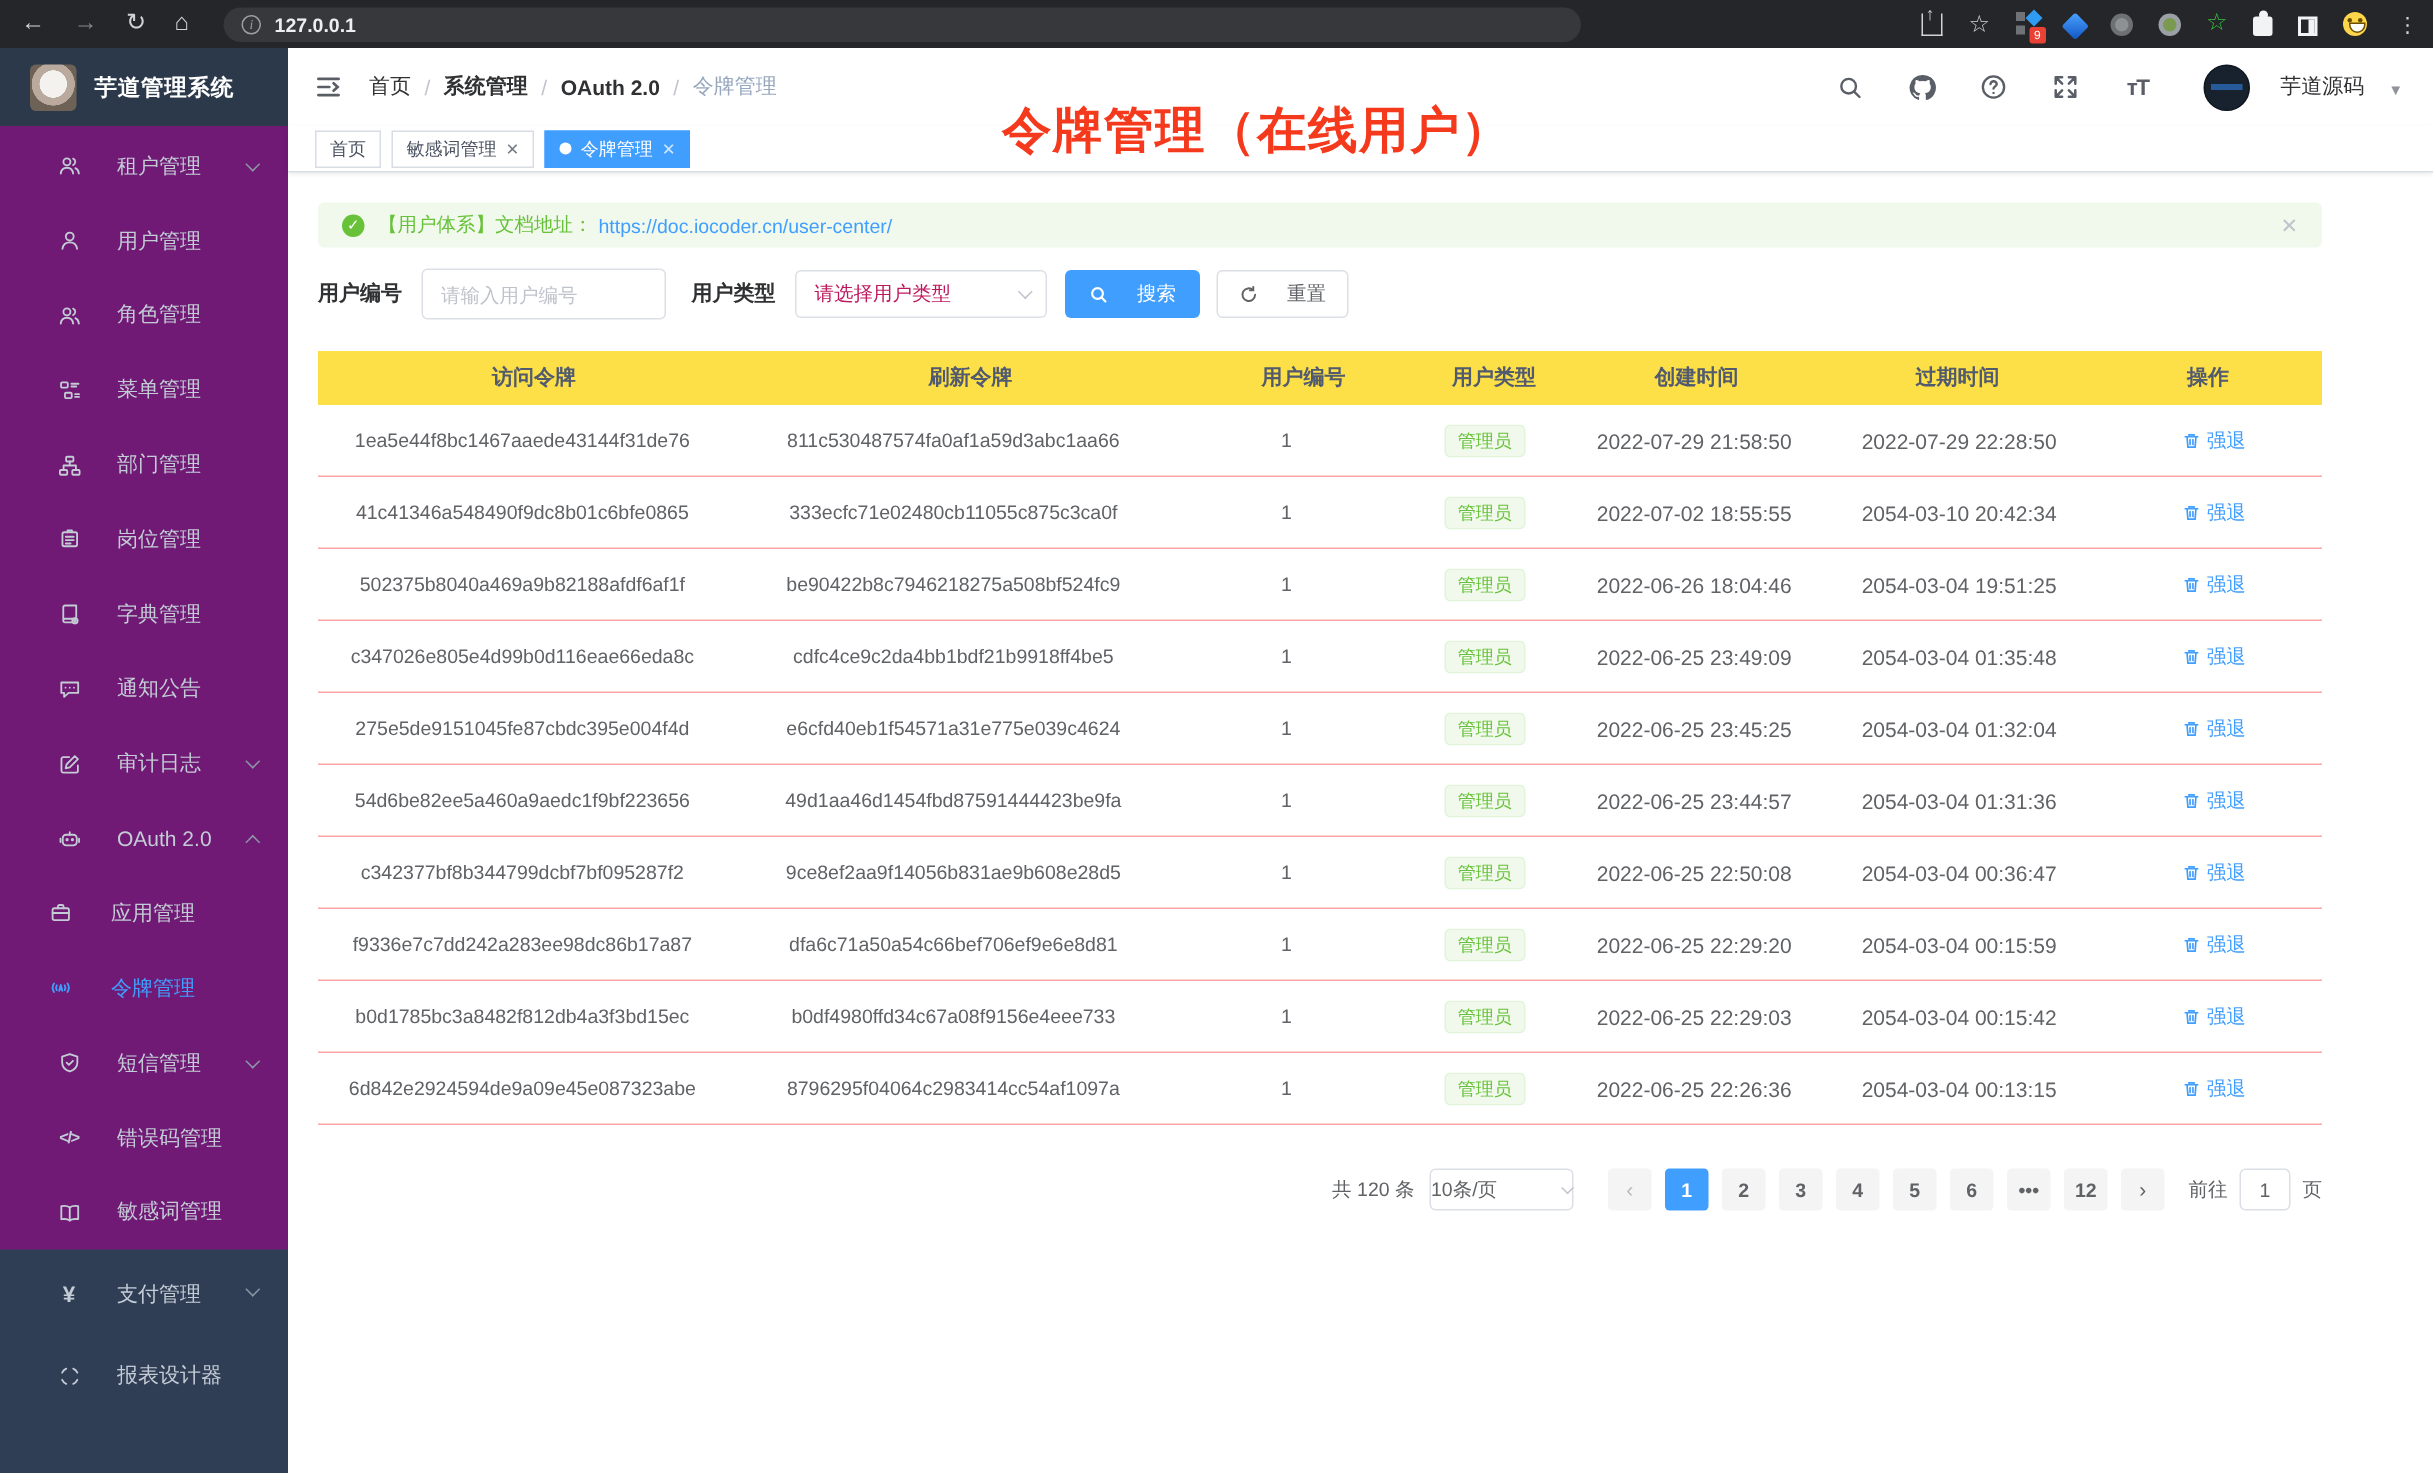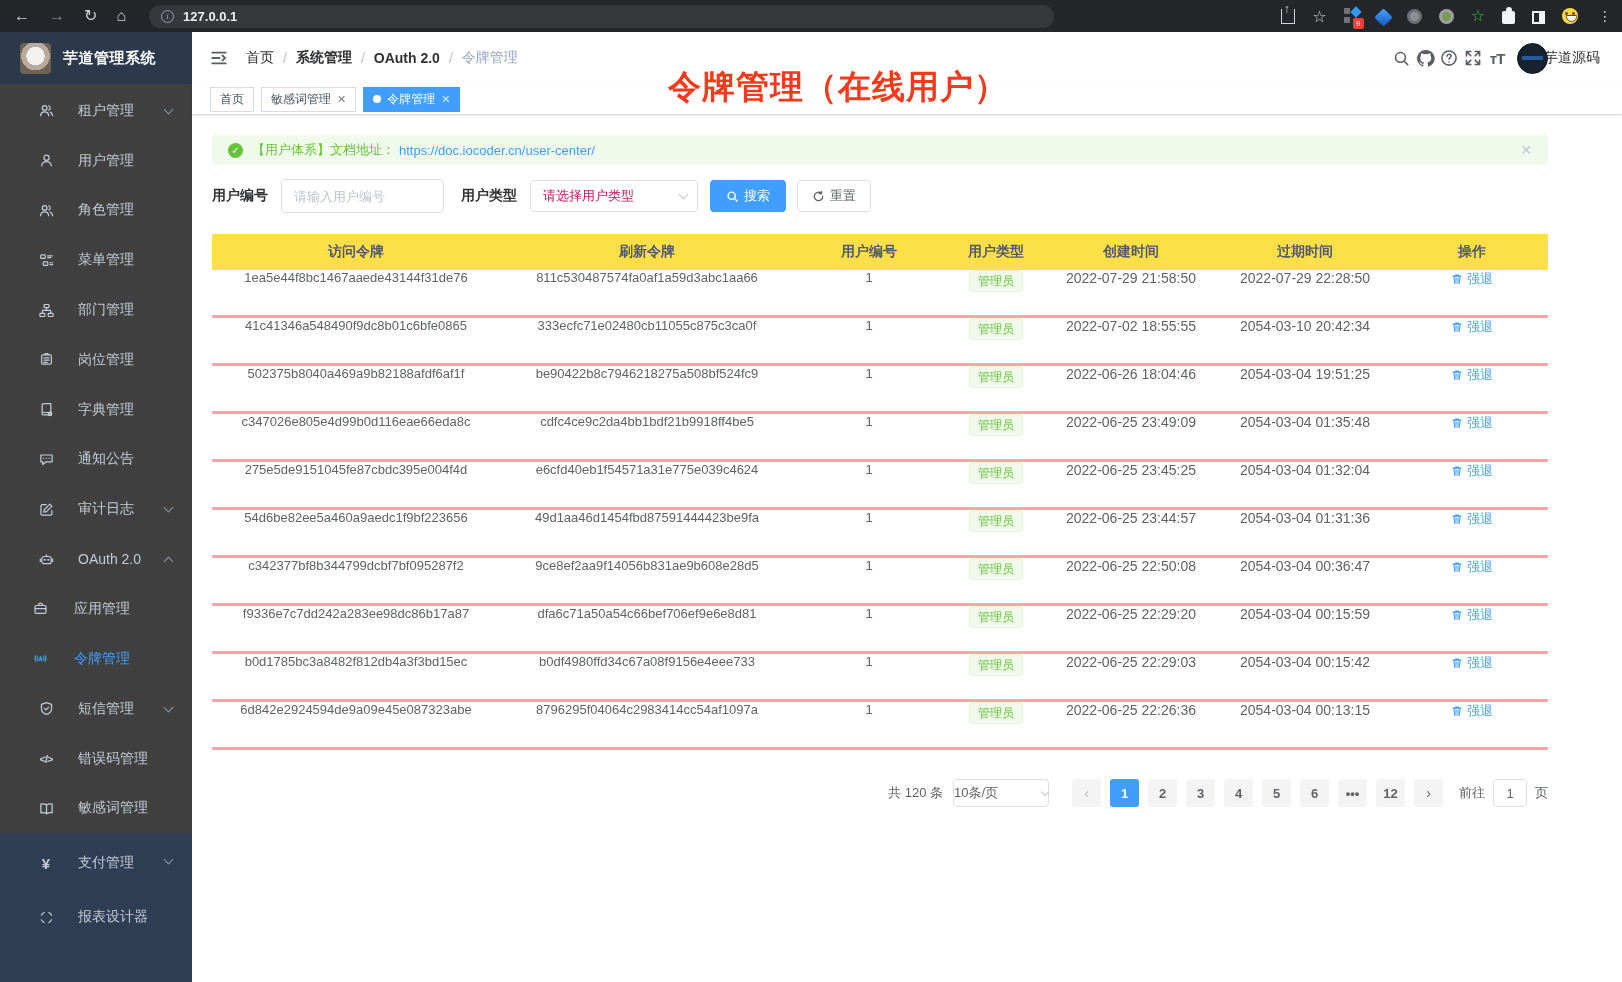--- a/index.html
+++ b/index.html
@@ -32,21 +32,21 @@
   .ext-puzzle:before { content:""; position:absolute; top:-4px; left:4px; width:6px; height:6px; border-radius:50%; background:#f1f3f4; }
   .ext-panel { width:13px; height:13px; border:2px solid #f1f3f4; margin-top:2px; position:relative; }
   .ext-panel:after { content:""; position:absolute; top:0; right:0; bottom:0; width:4px; background:#f1f3f4; }
   .ext-emoji { width:16px; height:16px; border-radius:50%; background:#ffd64a; position:relative; }
   .ext-emoji:before { content:""; position:absolute; top:4px; left:3px; width:3px; height:3px; border-radius:50%; background:#6a4e00; box-shadow:7px 0 0 #6a4e00; }
   .ext-emoji:after { content:""; position:absolute; left:3.5px; top:7px; width:9px; height:5px; border-radius:0 0 9px 9px; background:#fff; border:1px solid #6a4e00; }
   .kebab { color:#cfd2d6; font-size:14px; letter-spacing:0; margin-left:3px; }
 
   
   .app { display:flex; height:950px; }
-  .sidebar { width:192px; background:#404040; display:flex; flex-direction:column; flex:none; }
+  .sidebar { width:192px; background:#701a75; display:flex; flex-direction:column; flex:none; }
   .logo-row { height:52px; background:#2b394a; display:flex; align-items:center; padding-left:20px; flex:none; }
   .logo-img { width:31px; height:31px; border-radius:4px; background:radial-gradient(circle at 50% 42%,#f4f2ef 0 38%,#b9aa9d 39% 60%,#6e6257 61%); margin-right:12px; }
   .logo-title { color:#fff; font-size:15px; font-weight:700; letter-spacing:.5px; }
   .menu { flex:none; padding-top:2px; }
   .menu-item { height:49.8px; display:flex; align-items:center; padding-left:38px; position:relative; color:#c3cbd5; font-size:14px; cursor:pointer; }
   .menu-item .mi-icon { width:16px; height:16px; margin-right:24px; display:flex; align-items:center; justify-content:center; color:#c3cbd5; font-size:12px; flex:none; }
   .menu-item.sub { padding-left:32px; height:50px; }
   .menu-item.sub .mi-icon { margin-right:26px; }
   .menu-item.active, .menu-item.active .mi-icon { color:#409eff; }
   .chev { position:absolute; right:20px; width:7px; height:7px; border-right:1.5px solid #8a96a3; border-bottom:1.5px solid #8a96a3; }
@@ -58,21 +58,21 @@
   .main { flex:1; display:flex; flex-direction:column; background:#fff; position:relative; }
 
   
   .navbar { height:52px; display:flex; align-items:center; padding:0 20px 0 18px; background:#fff; flex:none; }
   .hamburger { color:#5a5e66; margin-right:18px; display:flex; cursor:pointer; }
   .breadcrumb { display:flex; align-items:center; font-size:14px; gap:9px; }
   .bc-item { color:#303133; font-weight:700; }
   .bc-item.first { font-weight:400; }
   .bc-item.muted { color:#97a8be; font-weight:400; }
   .bc-sep { color:#c0c4cc; font-weight:400; }
-  .nav-right { margin-left:auto; display:flex; align-items:center; gap:4px; color:#5a5e66; }
+  .nav-right { margin-left:auto; display:flex; align-items:center; gap:28px; color:#5a5e66; }
   .nav-ico { width:20px; height:20px; display:flex; align-items:center; justify-content:center; cursor:pointer; }
   .tt-ico { font-size:15px; font-weight:700; color:#5a5e66; letter-spacing:-1px; }
   .avatar { width:31px; height:31px; border-radius:50%; background:#18222e; border:1px solid #0e1620; margin-left:6px; position:relative; overflow:hidden; }
   .avatar:after { content:""; position:absolute; left:4px; top:12px; right:4px; height:4px; background:#2c72c7; opacity:.7; }
   .nav-user { font-size:14px; color:#303133; margin-left:-8px; }
   .nav-caret { color:#909399; font-size:10px; margin-left:-12px; margin-top:4px; }
 
   
   .tags-bar { height:31px; background:#fff; border-bottom:1px solid #d8dce5; box-shadow:0 1px 3px rgba(0,0,0,.09); display:flex; align-items:center; padding-left:18px; gap:7px; flex:none; position:relative; z-index:2; }
   .tag { height:25px; border:1px solid #d8dce5; background:#fff; color:#495060; font-size:12px; display:inline-flex; align-items:center; padding:0 9px; gap:6px; cursor:pointer; }
@@ -91,29 +91,29 @@
   .alert .alink { color:#409eff; margin-left:4px; cursor:pointer; }
   .alert .aclose { margin-left:auto; color:#c0c4cc; font-size:14px; cursor:pointer; }
 
   .search-form { display:flex; align-items:center; margin:15px 0 0; height:32px; }
   .f-label { font-size:14px; font-weight:700; color:#303133; margin-right:13px; }
   .f-input { width:163px; height:32px; border:1px solid #dcdfe6; border-radius:4px; padding:16px 12px; font-size:13px; color:#606266; outline:none; font-family:inherit; }
   .f-input::placeholder { color:#bfc4cc; }
   .f-select { width:168px; height:32px; border:1px solid #dcdfe6; border-radius:4px; padding:0 10px 0 12px; font-size:13px; color:#be185d; display:flex; align-items:center; margin-right:12px; cursor:pointer; }
   .f-select .schev { margin-left:auto; width:7px; height:7px; border-right:1.4px solid #c0c4cc; border-bottom:1.4px solid #c0c4cc; transform:rotate(45deg); margin-top:-3px; }
   .gap1 { width:17px; }
-  .btn { height:32px; border-radius:4px; font-size:13px; display:inline-flex; align-items:center; justify-content:center; gap:5px; cursor:pointer; border:1px solid transparent; font-family:inherit; }
+  .btn { height:32px; border-radius:4px; font-size:13px; display:inline-flex; align-items:center; justify-content:center; gap:19px; cursor:pointer; border:1px solid transparent; font-family:inherit; }
   .btn-primary { background:#409eff; color:#fff; padding:0 15px; }
   .btn-plain { background:#fff; color:#606266; border-color:#dcdfe6; padding:0 14px; margin-left:11px; }
 
   
   .table { width:1336px; margin-top:22px; font-size:13px; color:#606266; }
   .t-head { display:flex; height:36px; align-items:center; background:#fde047; }
   .t-head .cell { font-weight:700; color:#515a6e; font-size:14px; }
-  .t-row { display:flex; height:48px; align-items:flex-start; border-bottom:3px solid #fca5a5; }
+  .t-row { display:flex; height:48px; align-items:center; border-bottom:1px solid #fca5a5;gap:12px; }
   .cell { text-align:center; overflow:hidden; white-space:nowrap; }
   .col-0 { width:288px; } .col-1 { width:294px; } .col-2 { width:150px; } .col-3 { width:104px; }
   .col-4 { width:166px; } .col-5 { width:182px; } .col-6 { width:152px; }
   .t-row .col-4, .t-row .col-5 { font-size:14px; }
   .badge { display:inline-block; padding:2px 8px; font-size:12px; color:#67c23a; background:#f0f9eb; border:1px solid #e1f3d8; border-radius:4px; line-height:16px; }
   .link-danger { color:#409eff; font-size:13px; display:inline-flex; align-items:center; gap:4px; cursor:pointer; }
 
   
   .pagination { width:1336px; display:flex; justify-content:flex-end; align-items:center; margin-top:29px; font-size:13px; color:#606266; }
   .pg-total { margin-right:10px; }

